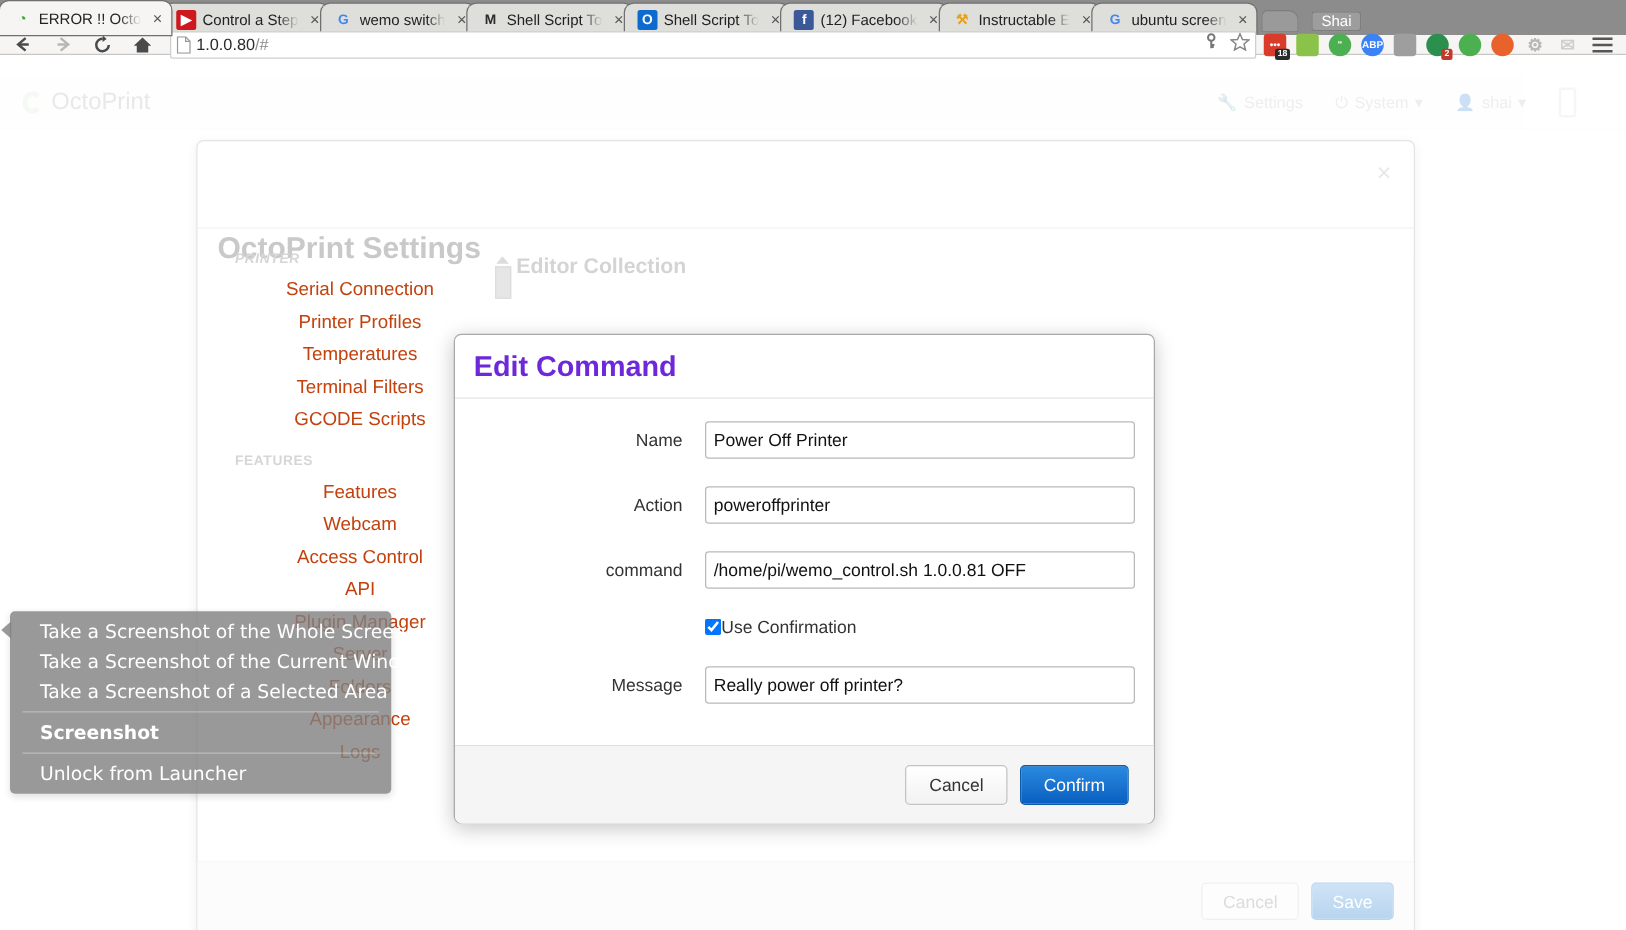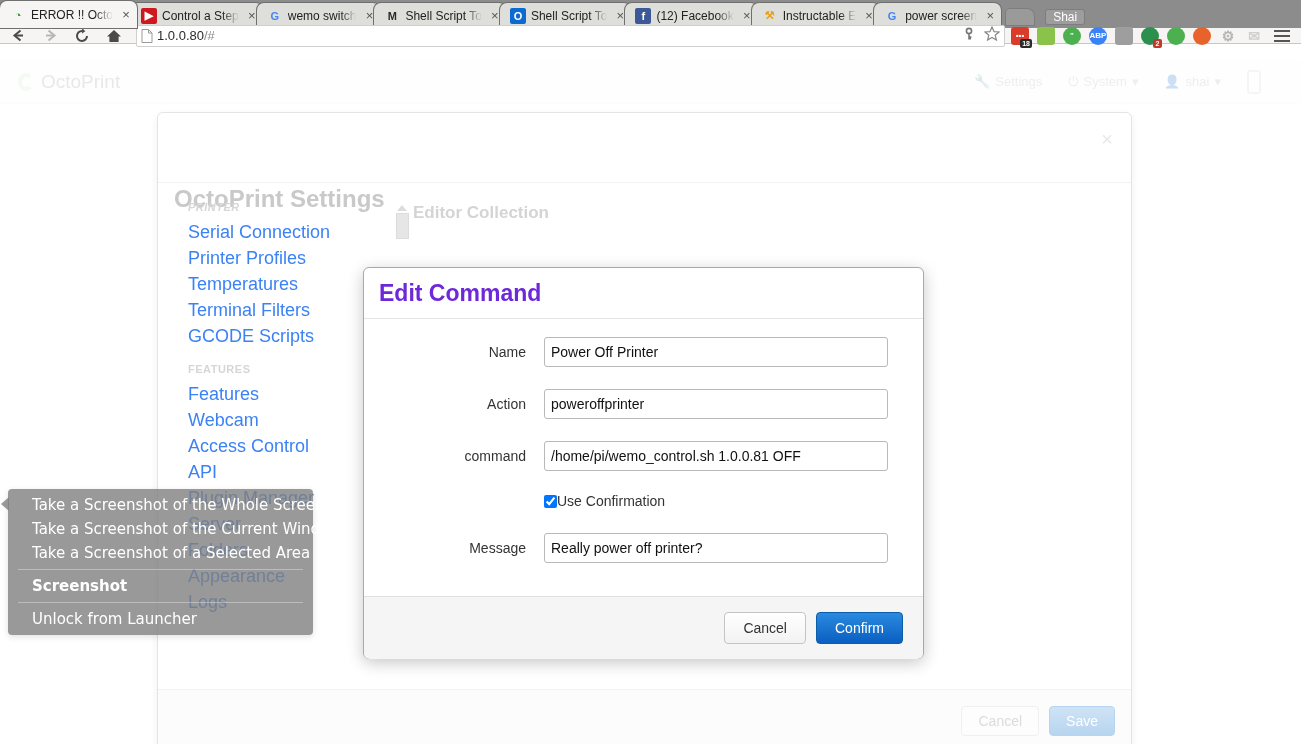--- a/index.html
+++ b/index.html
@@ -139,21 +139,21 @@
   #settings-close {
     position: absolute; right: 18px; top: 16px; font-size: 20px; color:#e8e8e8; line-height:1;
   }
   #settings-body { position: relative; height: 508px; }
   #settings-nav { position: absolute; left: 30px; top: 18px; width: 200px; }
   .nav-group-title {
     font-size: 11px; letter-spacing: .5px; color: #d6d6d6; font-weight: bold;
     margin: 14px 0 6px 0;
   }
   .nav-group-title:first-child { margin-top: 0; font-style: italic; }
-  .nav-item { font-size: 18px; color: #3b82f6; line-height: 26px; }
+  .nav-item { font-size: 15px; color: #c2410c; line-height: 26px; text-align: center; }
   #settings-content { position:absolute; left: 220px; top: 20px; right: 20px; }
   #content-heading { font-size: 17px; color: #d4d4d4; font-weight: bold; margin-left: 35px; }
   #content-scrollbar {
     position: absolute; left: 17px; top: 0px; width: 14px; height: 440px;
   }
   .sb-arrow { width:0;height:0;border-left:5px solid transparent;border-right:5px solid transparent;border-bottom:6px solid #dcdcdc;margin:2px auto;}
   .sb-arrow.down { border-bottom:none; border-top:6px solid #dcdcdc; }
   .sb-thumb { width: 13px; height: 26px; background:#e6e6e6; border:1px solid #dcdcdc; margin: 0 auto; }
   .sb-track { width: 13px; height: 400px; margin: 0 auto; }
   #settings-footer {
@@ -174,21 +174,21 @@
     position: absolute; left: 363px; top: 207px;
     width: 561px; height: 392px;
     background: #fff;
     border: 1px solid #a9a9a9;
     border-radius: 6px;
     box-shadow: 0 4px 16px rgba(0,0,0,.22);
     z-index: 40;
   }
   #edit-dialog-header { height: 51px; border-bottom: 1px solid #e5e5e5; display:flex; align-items:center; padding-left: 15px; }
   #edit-dialog-title { font-size: 23px; font-weight: bold; color: #6d28d9; }
-  #edit-dialog-body { height: 277px; padding-top: 18px; }
+  #edit-dialog-body { height: 277px; padding-top: 18px; padding-left: 20px; }
   .form-row { display: flex; align-items: center; margin-bottom: 22px; }
   .form-label {
     width: 180px; text-align: right; padding-right: 18px;
     font-size: 14px; color: #333;
   }
   .form-input {
     width: 344px; height: 30px;
     border: 1px solid #b9b9b9; border-radius: 3px;
     padding: 0 6px;
     font-family: "Liberation Sans", sans-serif;
@@ -278,21 +278,21 @@
         <span class="tab-title">(12) Facebook</span>
         <span class="tab-close">×</span>
       </div>
       <div class="tab">
         <span class="tab-favicon" style="color: rgb(229, 161, 27);">⚒</span>
         <span class="tab-title">Instructable E</span>
         <span class="tab-close">×</span>
       </div>
       <div class="tab">
         <span class="tab-favicon" style="color: rgb(66, 133, 244);">G</span>
-        <span class="tab-title">power screen</span>
+        <span class="tab-title">ubuntu screen</span>
         <span class="tab-close">×</span>
       </div>
       <div id="newtab-btn"></div>
     <div id="user-chip">Shai</div>
   </div>
 
   <div id="toolbar">
     <div class="navbtn">
       <svg width="17" height="17" viewBox="0 0 17 17">
           <path d="M10.5 3.5 L4.5 8.5 L10.5 13.5" fill="none" stroke="#4a4a4a" stroke-width="2"></path>

